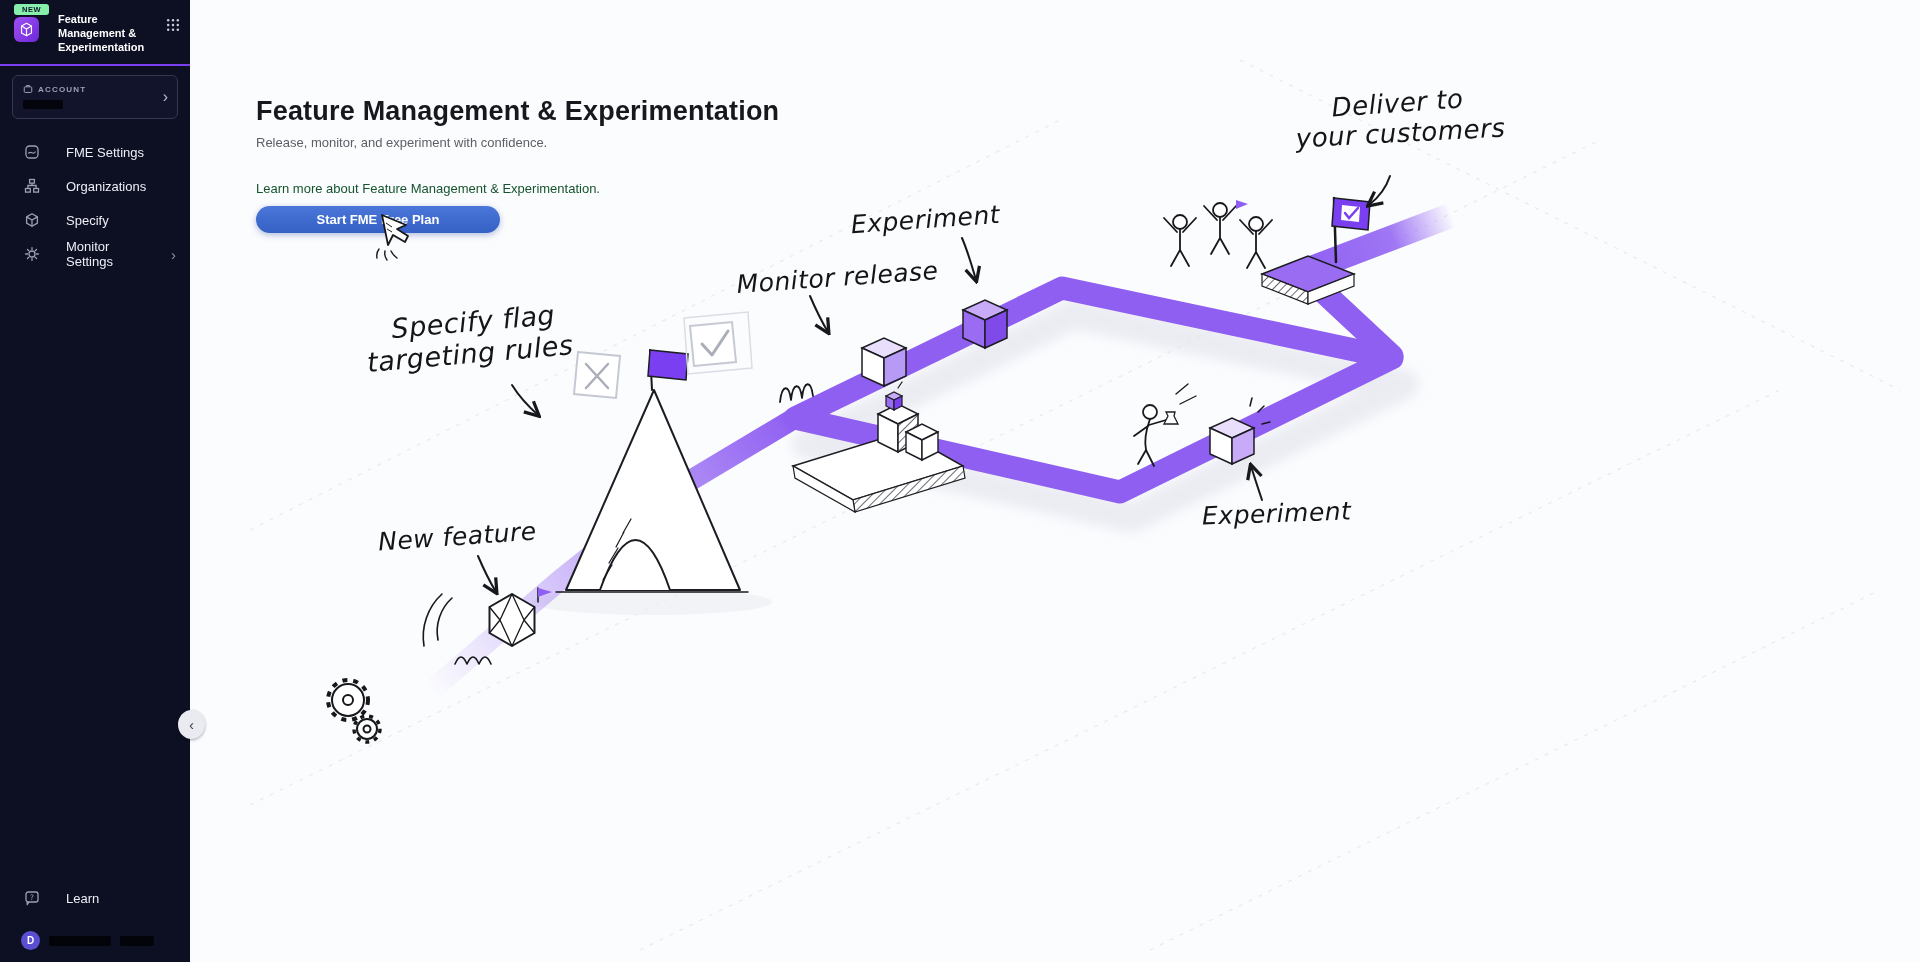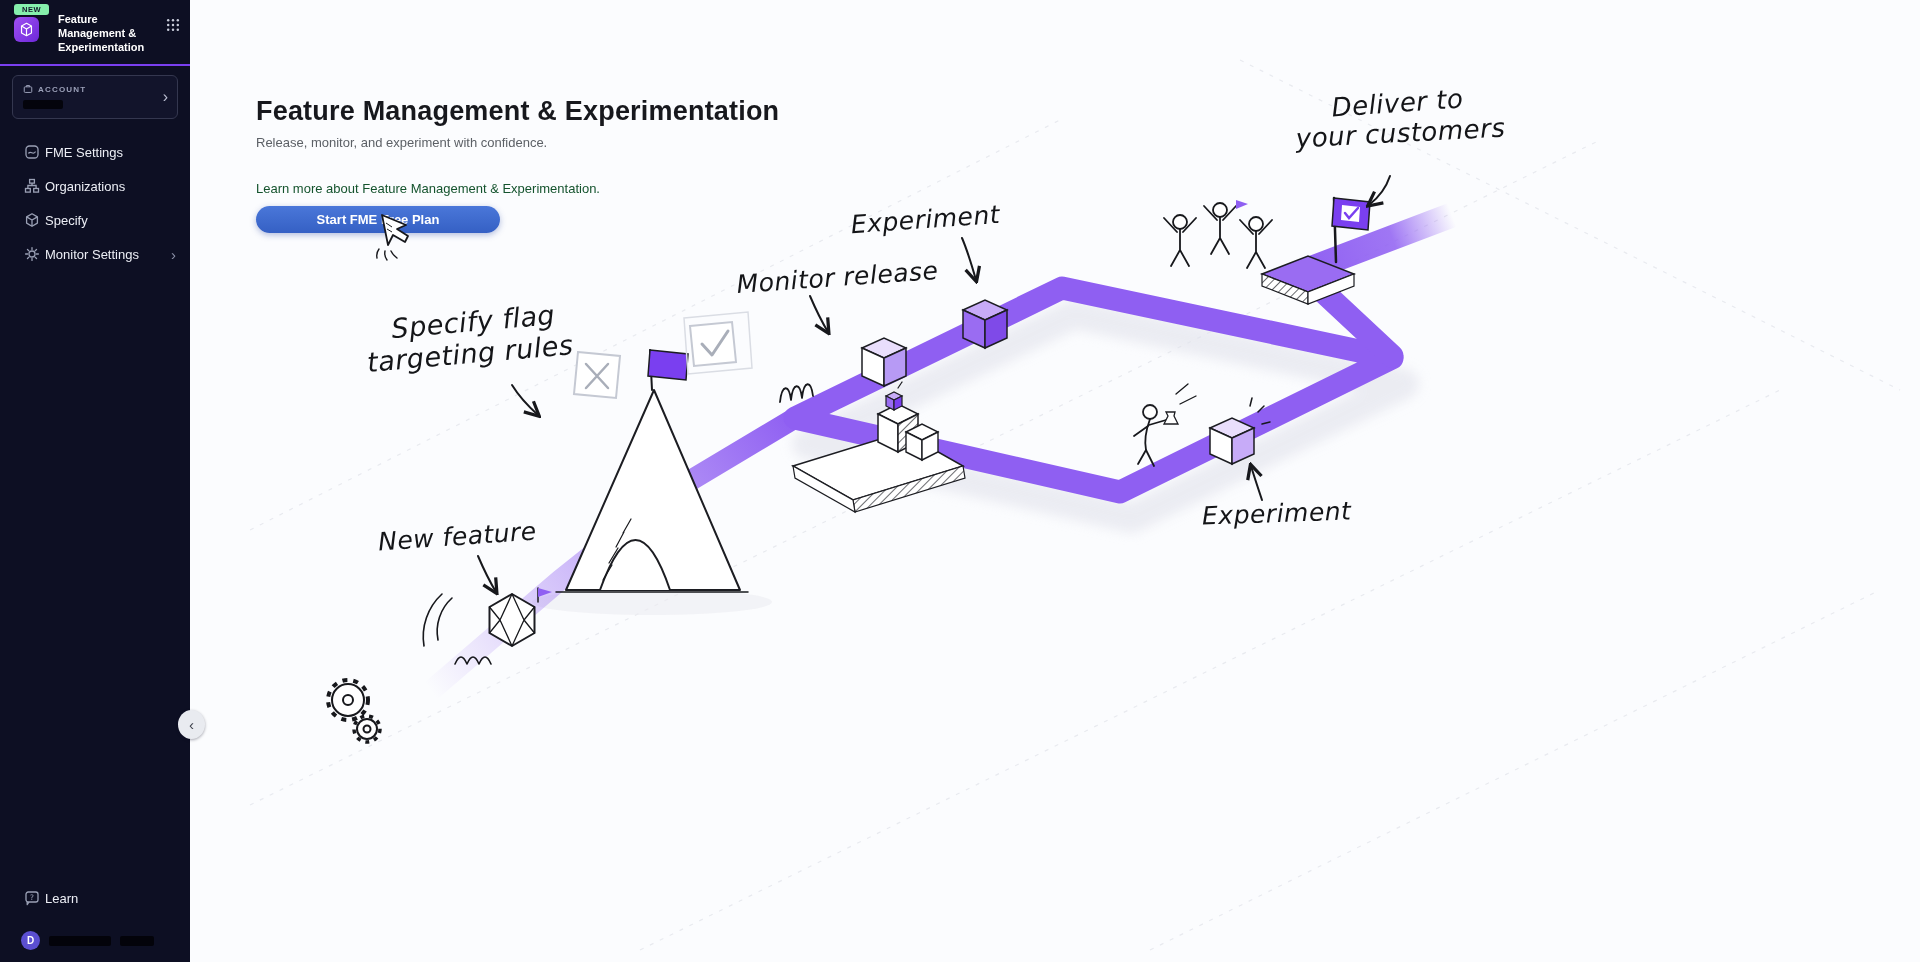--- a/index.html
+++ b/index.html
@@ -53,21 +53,21 @@
     font-size:8px; font-weight:bold; letter-spacing:1.2px; color:#9ba0b8;
   }
   .account-redacted { margin-top:6px; width:40px; height:9px; background:#04040c; border-radius:2px; }
   .account-chev {
     position:absolute; right:9px; top:50%; transform:translateY(-50%);
     color:#b9bdd0; font-size:16px; line-height:1;
   }
 
   .nav { margin-top:16px; }
   .nav-item {
-    display:flex; align-items:center; gap:5px;
+    display:flex; align-items:center; gap:26px;
     height:34px; padding:0 14px 0 24px;
     font-size:13px; color:#eceef5; cursor:pointer;
   }
   .nav-ic { display:flex; width:16px; justify-content:center; }
   .trail-chev { margin-left:auto; color:#8c91a8; font-size:15px; line-height:1; }
 
   .sb-bottom { margin-top:auto; padding-bottom:12px; }
   .user-row { display:flex; align-items:center; gap:9px; padding:16px 0 0 21px; }
   .avatar {
     width:19px; height:19px; border-radius:50%;

